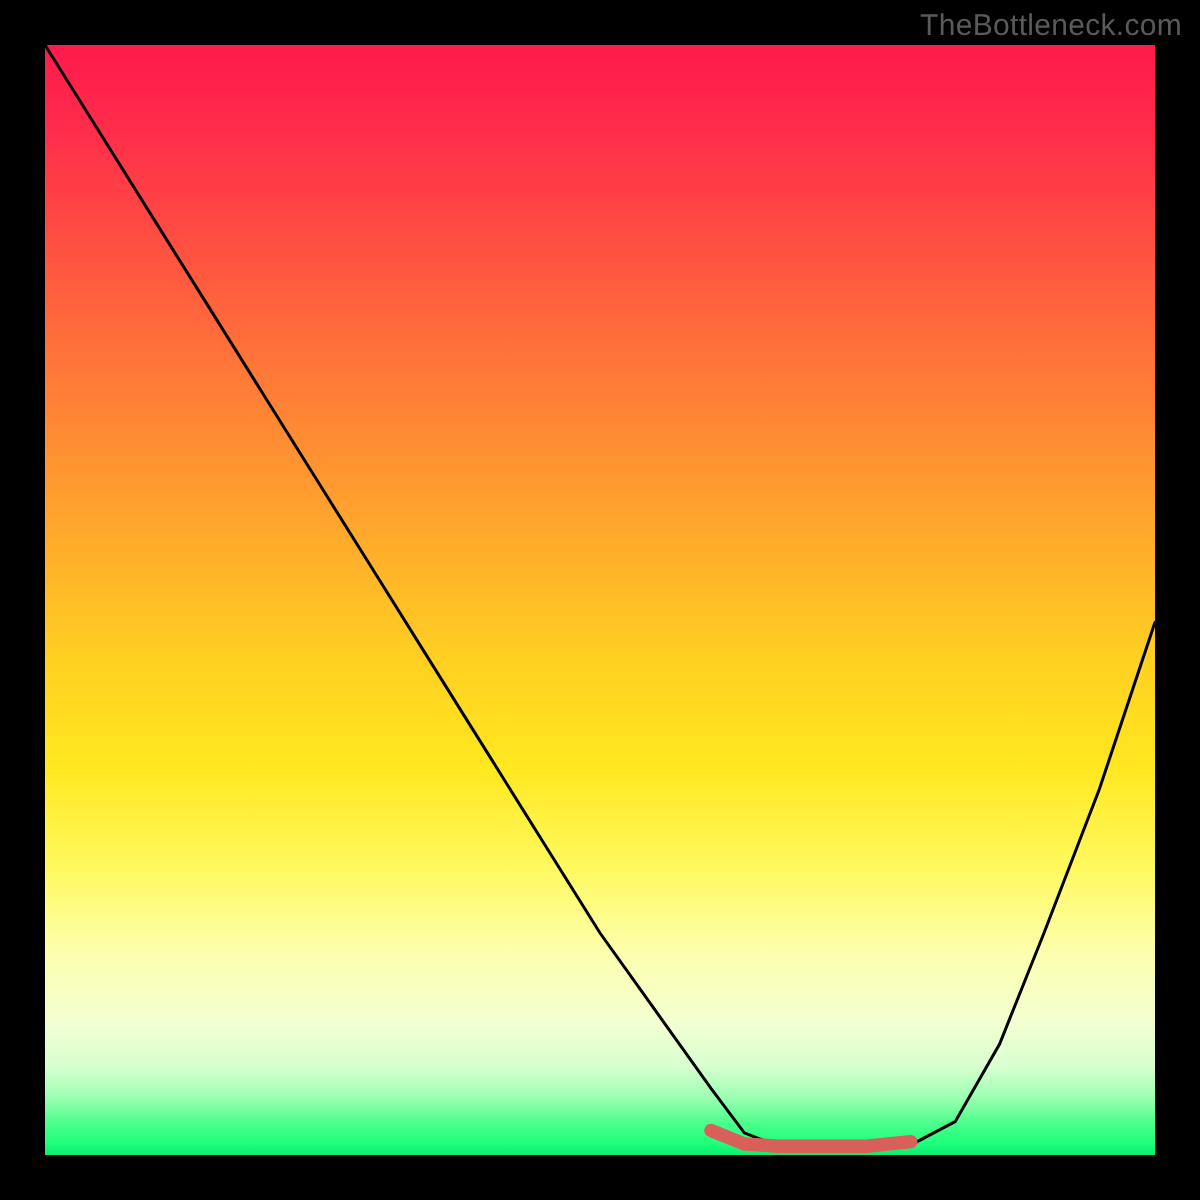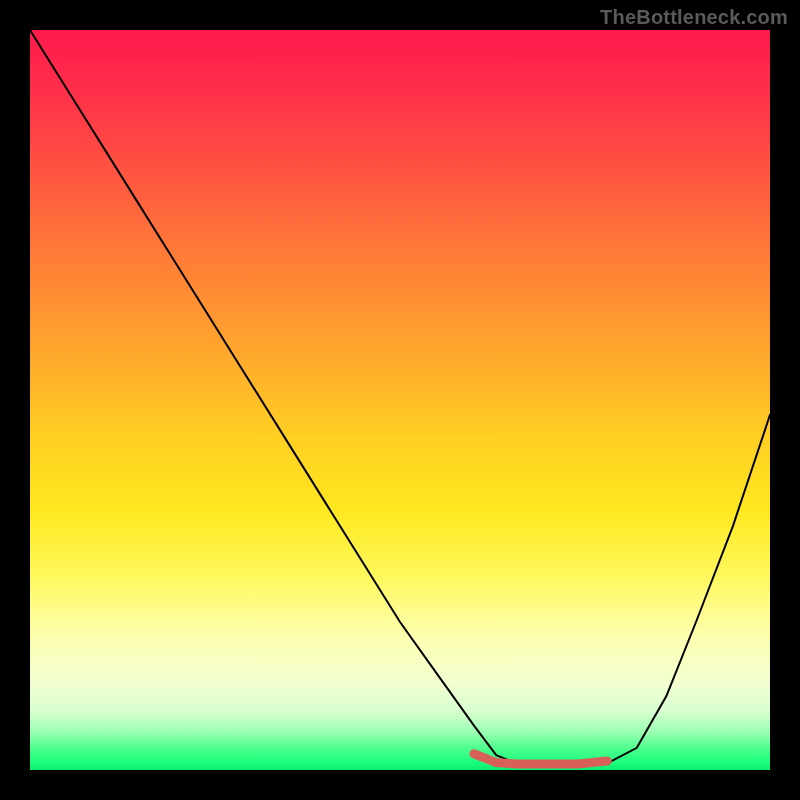--- a/index.html
+++ b/index.html
@@ -47,21 +47,21 @@
       #1cff7b 99%,
       #0aed6e 100%
     );
   }
   .watermark {
     position: absolute;
     top: 6px;
     right: 12px;
     color: #5a5a5a;
     font-size: 20px;
-    font-weight: 700;
+    font-weight: 400;
     letter-spacing: 0.2px;
     user-select: none;
   }
   svg {
     position: absolute;
     inset: 0;
   }
 </style>
 </head>
 <body>

